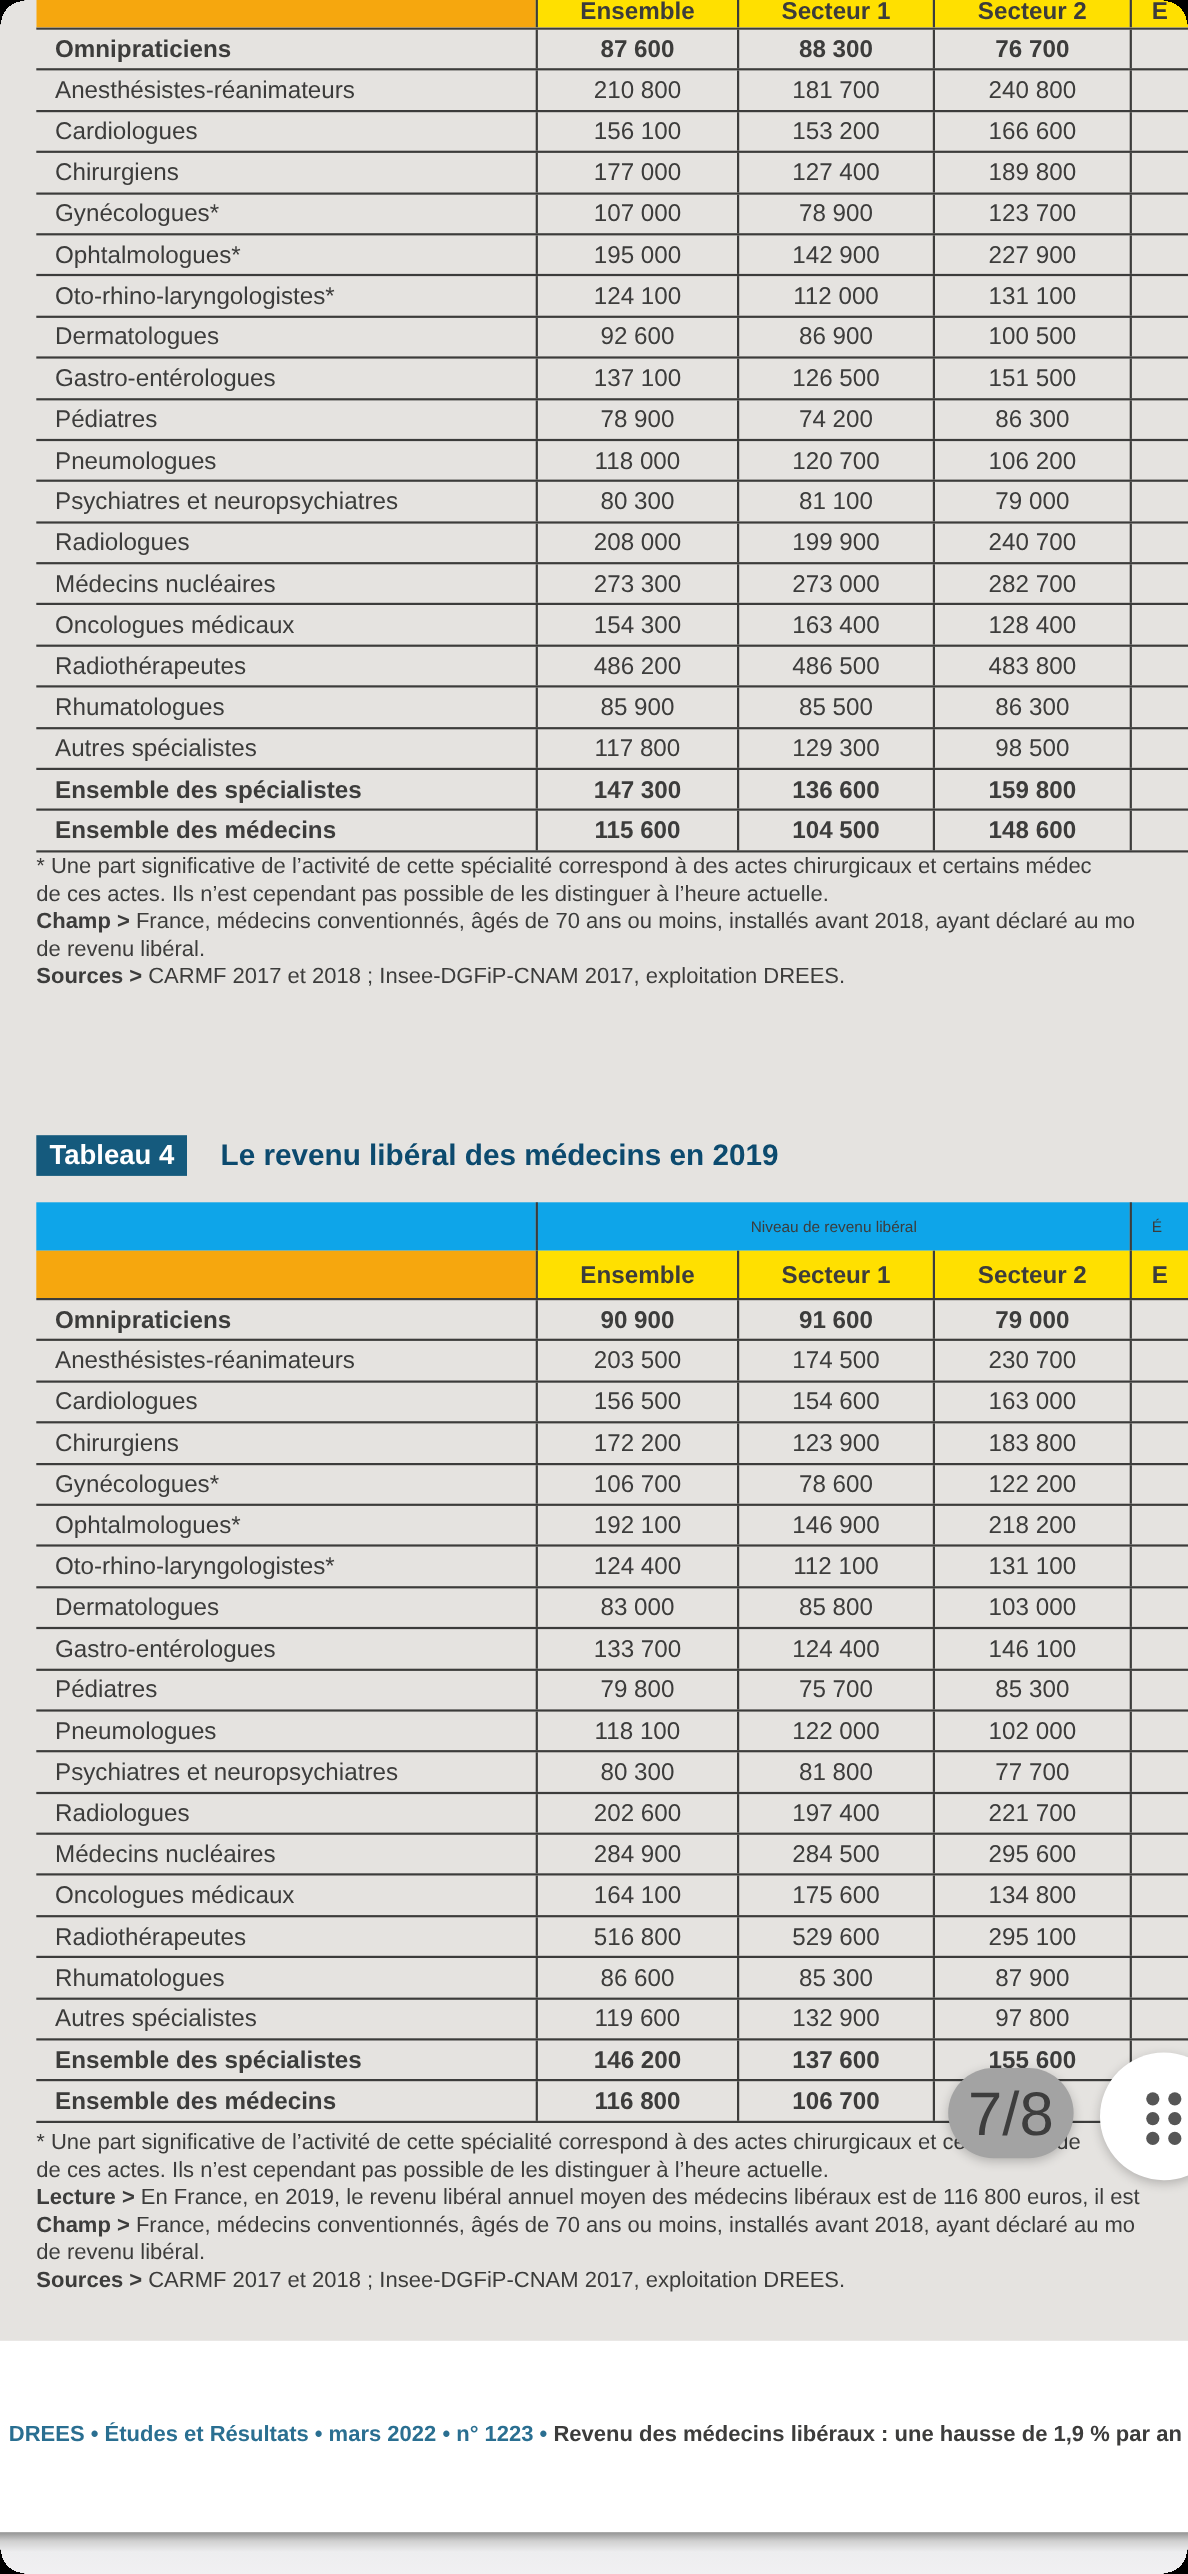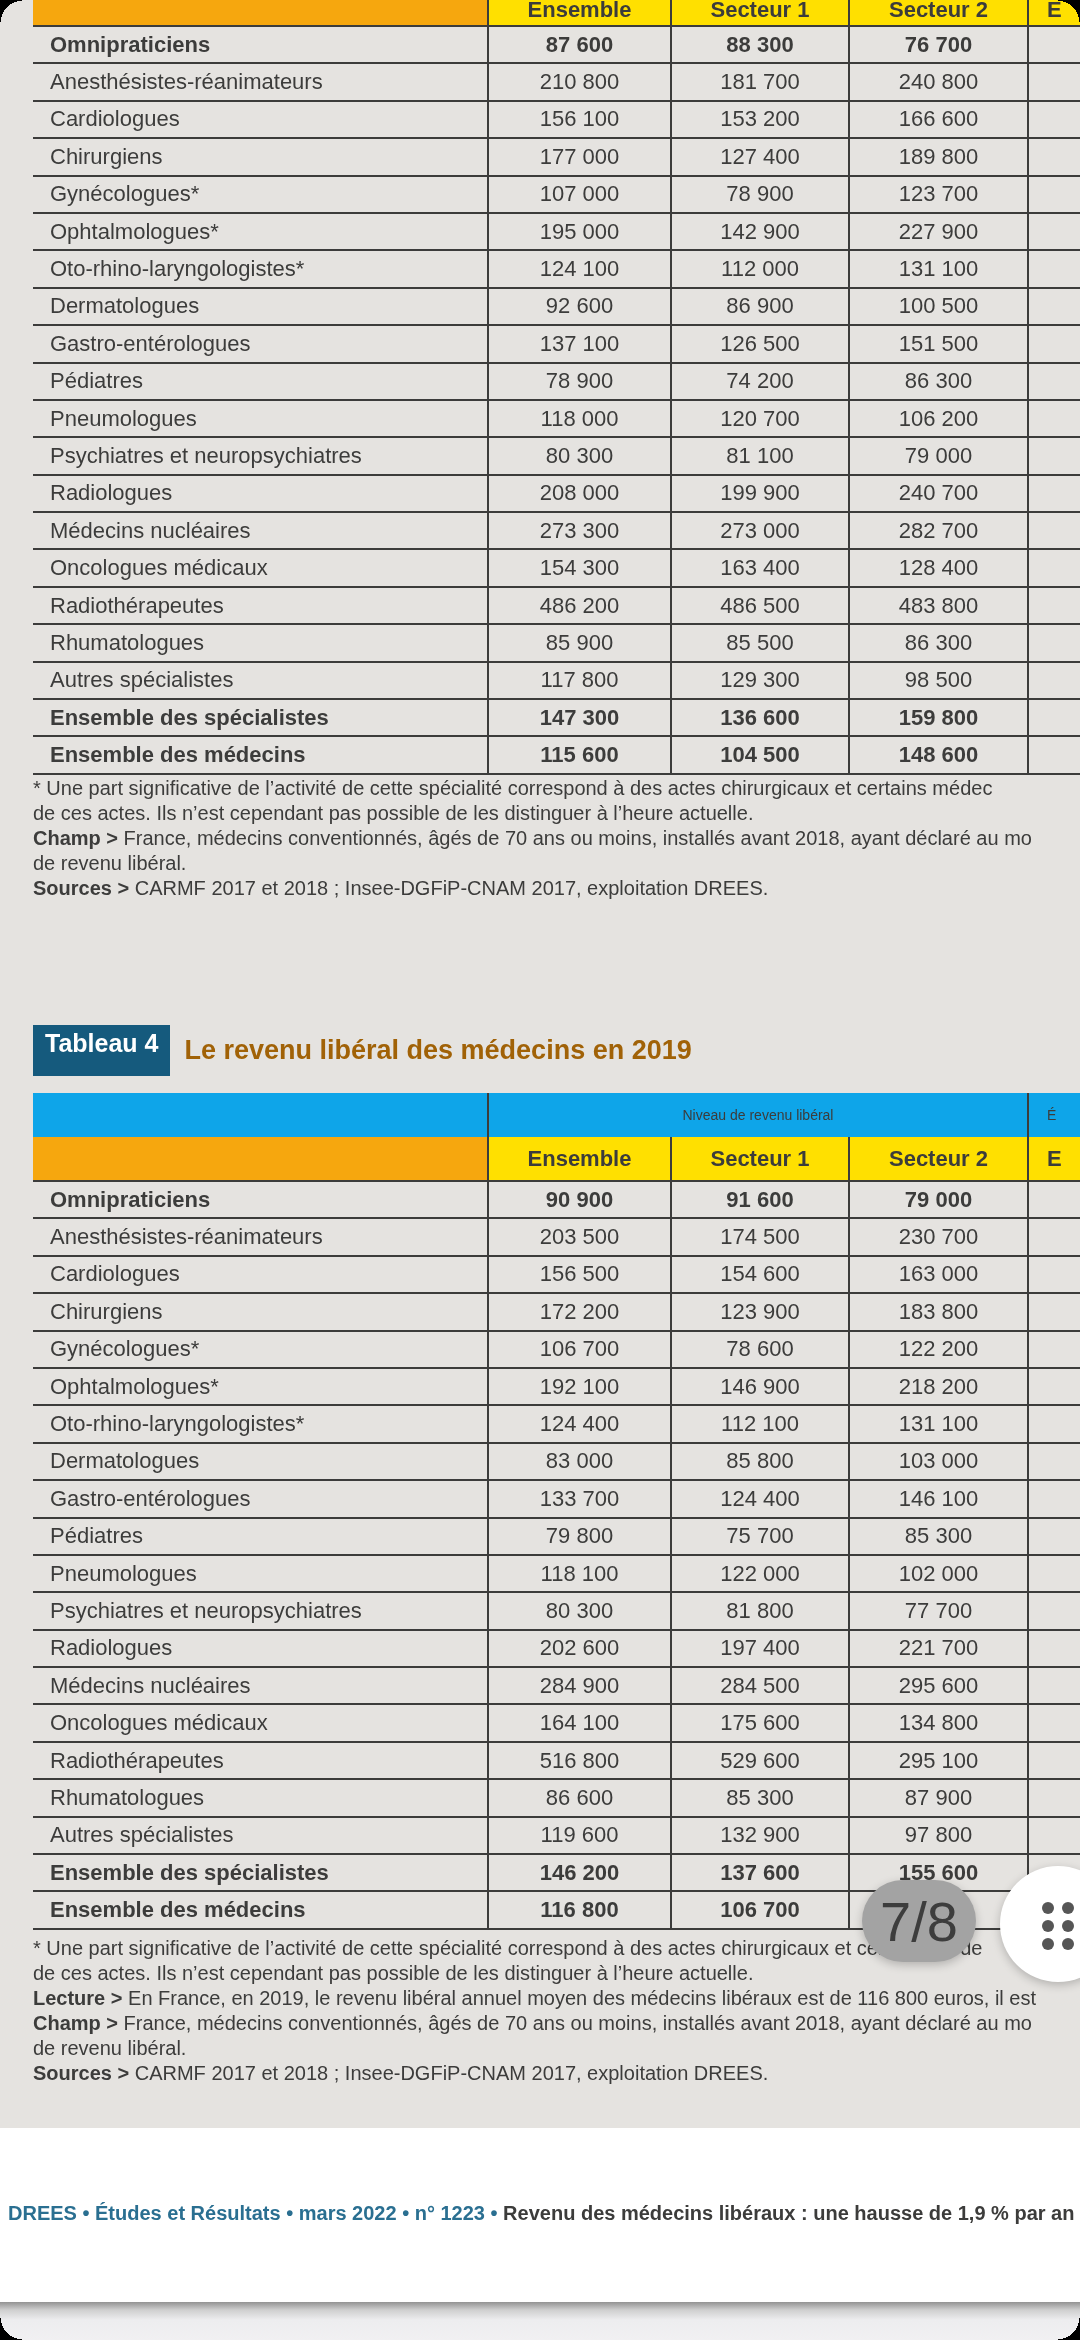--- a/index.html
+++ b/index.html
@@ -34,22 +34,22 @@
   .hdr4b .ycell{box-sizing:border-box;background:#ffe000;display:flex;align-items:center;justify-content:center;font-weight:700;font-size:22px;border-left:2px solid #3c3c3b;}
   .hdr4b .y0{width:454px;background:#f6a70e;border-left:none;}
   .hdr4b .y1{width:183px;}.hdr4b .y2{width:178px;}.hdr4b .y3{width:179px;}
   .hdr4b .y4{width:169px;justify-content:flex-start;padding-left:18px;}
   
   .notes{position:absolute;left:33px;width:1047px;overflow:hidden;font-size:20px;line-height:25px;}
   .note{white-space:nowrap;}
   .nb{font-weight:700;}
   
   .caption{position:absolute;left:33px;top:1031px;height:38px;display:flex;align-items:center;}
-  .badge{background:#155a7d;color:#ffffff;font-weight:700;font-size:25px;padding:4px 12px 18px 12px;}
-  .cap-title{font-weight:700;font-size:27px;color:#a16207;margin-left:14px;}
+  .badge{background:#155a7d;color:#ffffff;font-weight:700;font-size:25px;padding:4px 12px 4px 12px;}
+  .cap-title{font-weight:700;font-size:27px;color:#0c4a6e;margin-left:30px;}
   
   .pill{position:absolute;left:862px;top:1880px;width:114px;height:82px;background:#a3a3a3;border-radius:41px;
         display:flex;align-items:center;justify-content:center;font-size:56px;color:#3d3d3d;
         box-shadow:0 3px 10px rgba(0,0,0,.22);z-index:6;}
   .gridbtn{position:absolute;left:1000px;top:1866px;width:116px;height:116px;border-radius:58px;background:#ffffff;
         box-shadow:0 3px 10px rgba(0,0,0,.22);z-index:6;}
   .dot{position:absolute;width:12px;height:12px;border-radius:6px;background:#565656;}
   
   .footer{position:absolute;left:8px;top:2202px;width:1072px;overflow:hidden;white-space:nowrap;
           font-size:20px;font-weight:700;}

